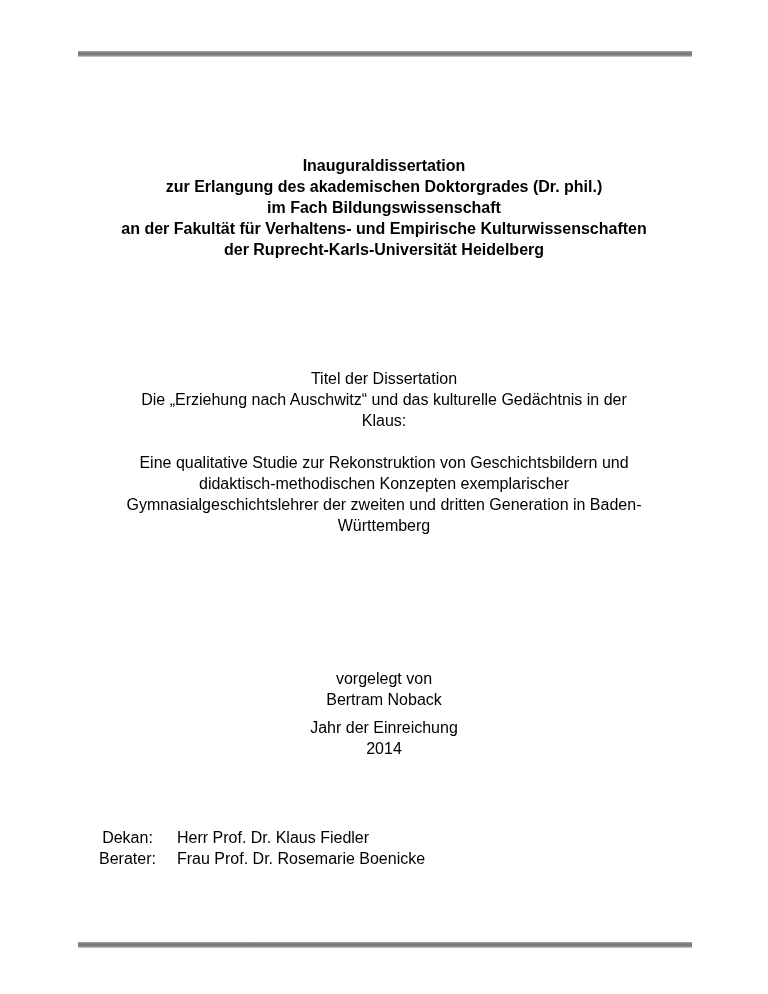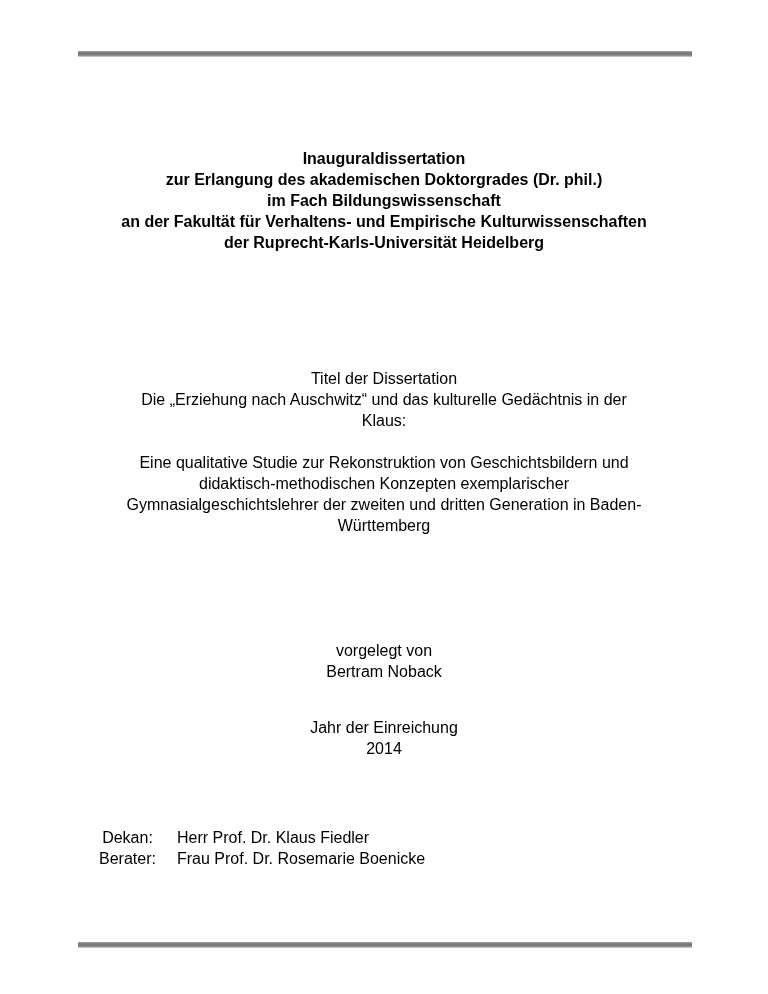--- a/index.html
+++ b/index.html
@@ -32,23 +32,23 @@
   }
   .rule-top    { top: 51px; }
   .rule-bottom { top: 942px; }
 
   .centered-block {
     position: absolute;
     left: 40px;
     right: 40px;
     text-align: center;
   }
-  .header-block { top: 148px; font-weight: bold; }
+  .header-block { top: 155px; font-weight: bold; }
   .title-block  { top: 368px; }
-  .submit-block { top: 640px; }
+  .submit-block { top: 668px; }
   .year-block   { top: 717px; }
 
   .desc-group { margin-top: 21px; }
 
   .italic { }
 
   .officials-block {
     position: absolute;
     left: 78px;
     top: 827px;

